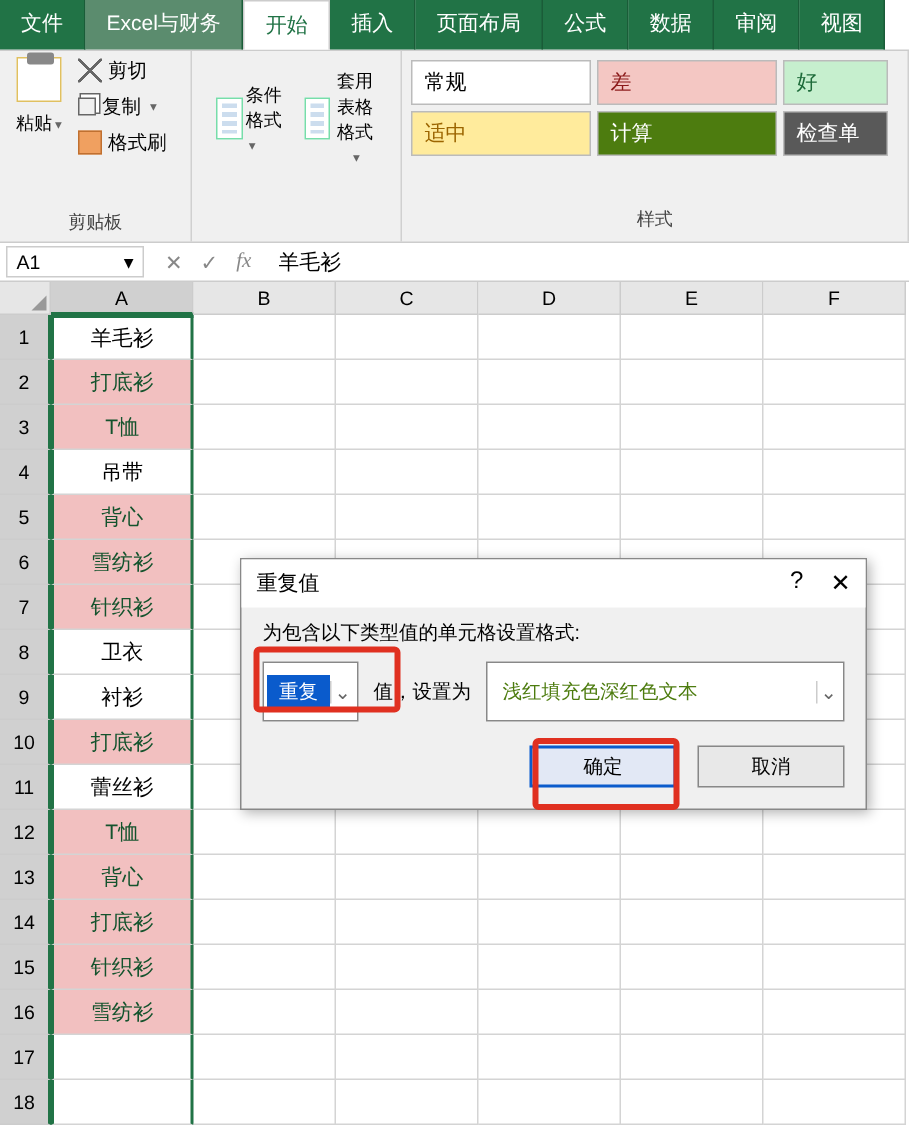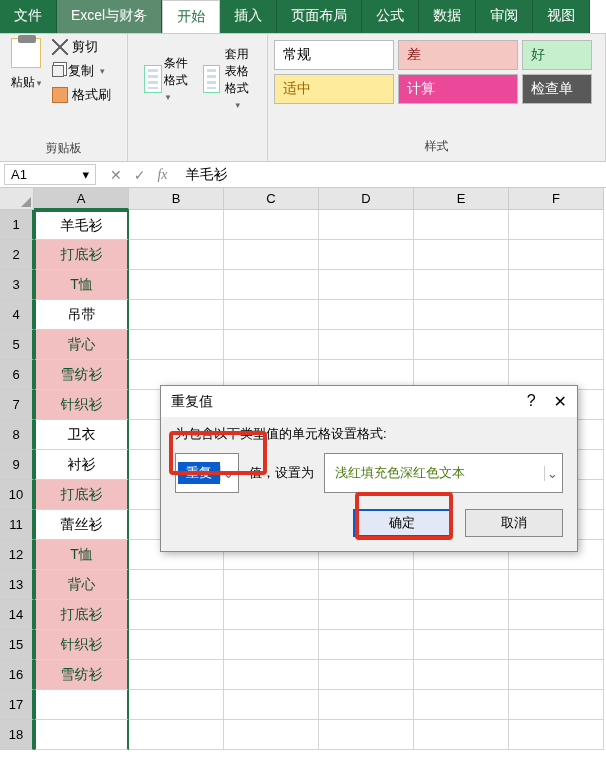--- a/index.html
+++ b/index.html
@@ -33,21 +33,21 @@
 .fmt-icon { width: 32px; height: 28px; border: 1px solid #7da; background: #fff; position: relative; }
 .fmt-icon::after { content:""; position:absolute; left:3px; right:3px; top:3px; bottom:3px; background: repeating-linear-gradient(#cde, #cde 3px, #fff 3px, #fff 6px); }
 
 .styles-group { flex: 1; padding: 6px; }
 .styles-grid { display: grid; grid-template-columns: 120px 120px 70px; grid-auto-rows: 30px; gap: 4px; }
 .style-cell { border: 1px solid #bbb; display: flex; align-items: center; padding: 0 8px; font-size: 14px; }
 .style-normal { background: #fff; }
 .style-bad { background: #f4c7c3; color: #8b1a1a; }
 .style-good { background: #c6efce; color: #1e6b3a; }
 .style-neutral { background: #ffeb9c; color: #9c6500; }
-.style-calc { background: #ec4899; color: #fff; }
+.style-calc { background: #4d7c0f; color: #fff; }
 .style-check { background: #595959; color: #fff; }
 
 
 .namebar { display: flex; align-items: center; height: 26px; border-bottom: 1px solid #ccc; background: #fff; }
 .namebox { width: 92px; border: 1px solid #ccc; margin: 2px 4px; padding: 2px 6px; font-size: 13px; display: flex; justify-content: space-between; align-items: center; }
 .fx-icons { display: flex; gap: 12px; padding: 0 10px; color: #888; font-size: 14px; }
 .fx-label { font-style: italic; font-family: "Times New Roman", serif; }
 .formula-input { flex: 1; border: none; padding: 2px 8px; font-size: 14px; outline: none; }
 
 
@@ -59,21 +59,21 @@
 .colhdr.sel { background: #d0d0d0; border-bottom: 2px solid #217346; }
 .row { display: flex; height: 30px; }
 .rowhdr { width: 34px; background: #e6e6e6; border-right: 1px solid #ccc; border-bottom: 1px solid #ccc; display: flex; align-items: center; justify-content: center; font-size: 13px; }
 .rowhdr.sel { background: #d0d0d0; border-right: 2px solid #217346; }
 .cell { width: 95px; border-right: 1px solid #d4d4d4; border-bottom: 1px solid #d4d4d4; display: flex; align-items: center; justify-content: center; font-size: 14px; }
 .colA { border-left: 2px solid #217346; border-right: 2px solid #217346; }
 .dup { background: #f2c0c0; color: #14532d; }
 .firstA { border-top: 2px solid #217346; }
 
 
-.dialog { position: absolute; left: 160px; top: 385px; width: 418px; background: #f0f0f0; border: 1px solid #888; box-shadow: 2px 2px 8px rgba(0,0,0,0.3); }
+.dialog { position: absolute; left: 160px; top: 372px; width: 418px; background: #f0f0f0; border: 1px solid #888; box-shadow: 2px 2px 8px rgba(0,0,0,0.3); }
 .dlg-title { display: flex; justify-content: space-between; align-items: center; padding: 6px 10px; font-size: 14px; background: #fff; }
 .dlg-title-right { display: flex; gap: 18px; font-size: 16px; }
 .dlg-body { padding: 8px 14px; font-size: 13px; }
 .dlg-row { display: flex; align-items: center; gap: 10px; margin-top: 10px; }
 .dlg-select { border: 1px solid #888; background: #fff; display: flex; align-items: center; height: 40px; padding: 0 2px; }
 .dlg-select-val { background: #0a5bcc; color: #fff; padding: 2px 8px; font-size: 13px; }
 .dlg-select.wide { flex: 1; }
 .dlg-select.wide .dlg-select-val { background: transparent; color: #4d7c0f; flex: 1; }
 .dlg-caret { width: 16px; text-align: center; color: #666; border-left: 1px solid #ccc; }
 .dlg-buttons { display: flex; justify-content: flex-end; gap: 14px; padding: 8px 14px 14px; }

